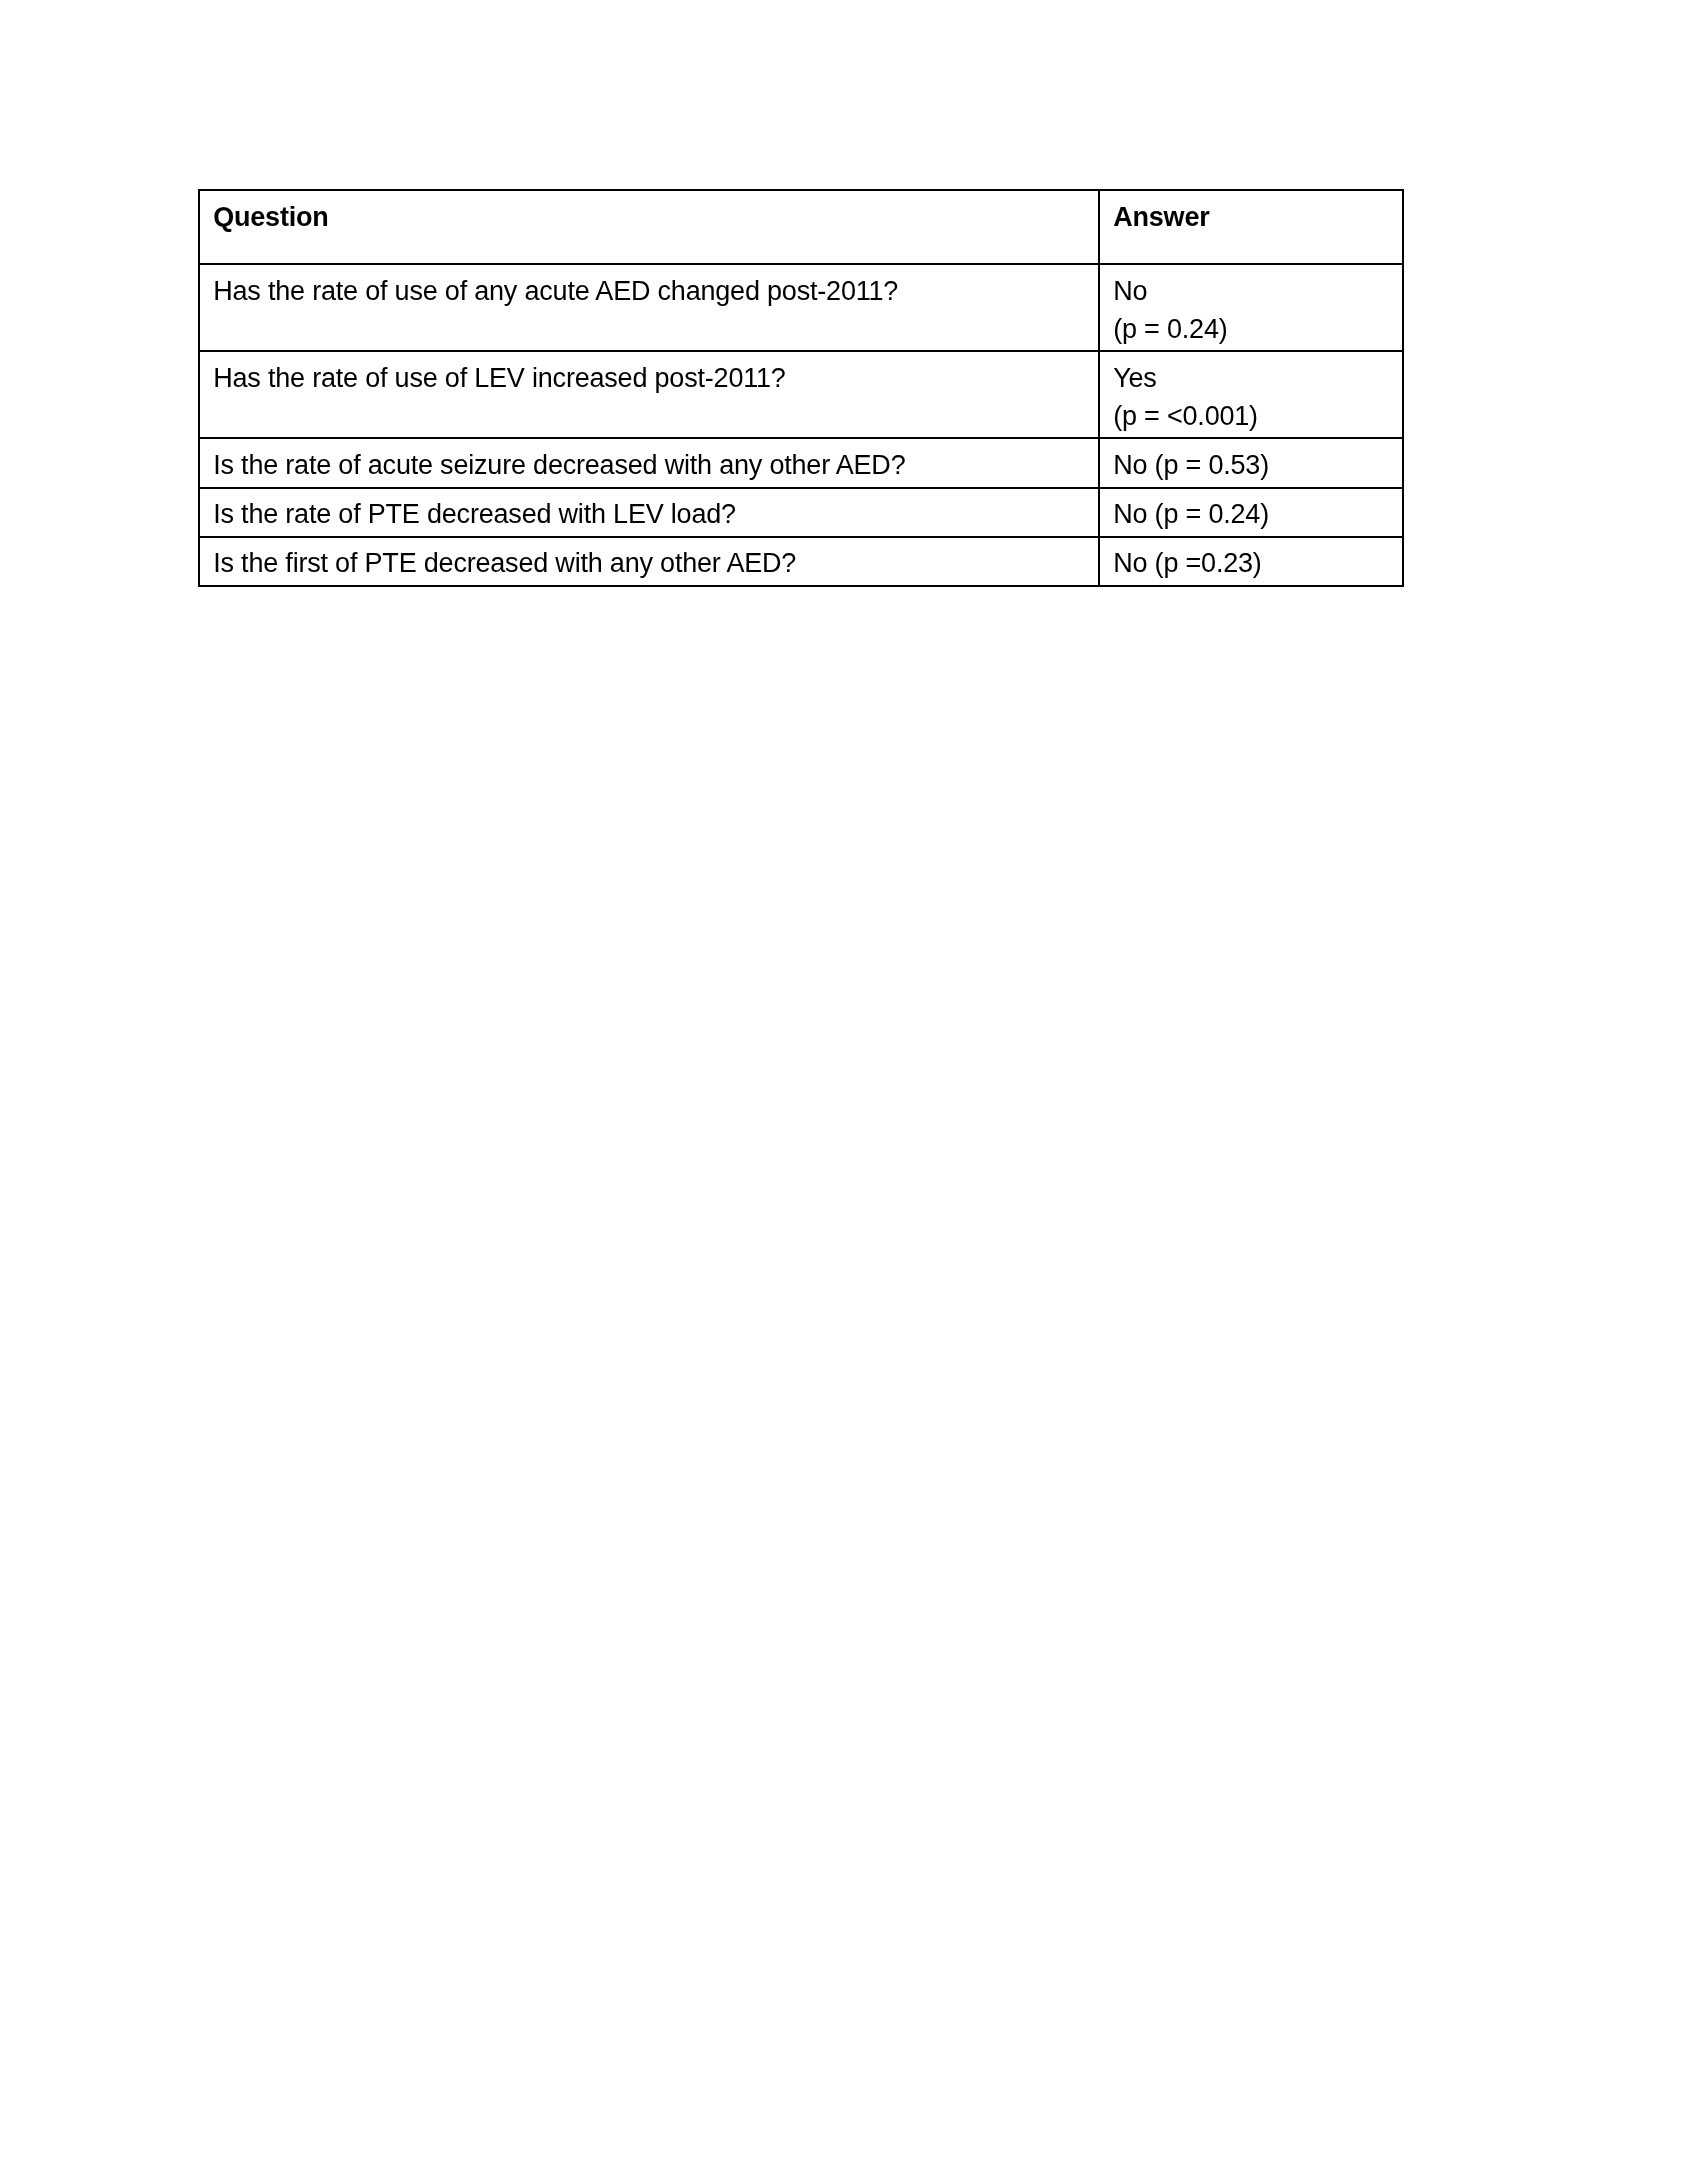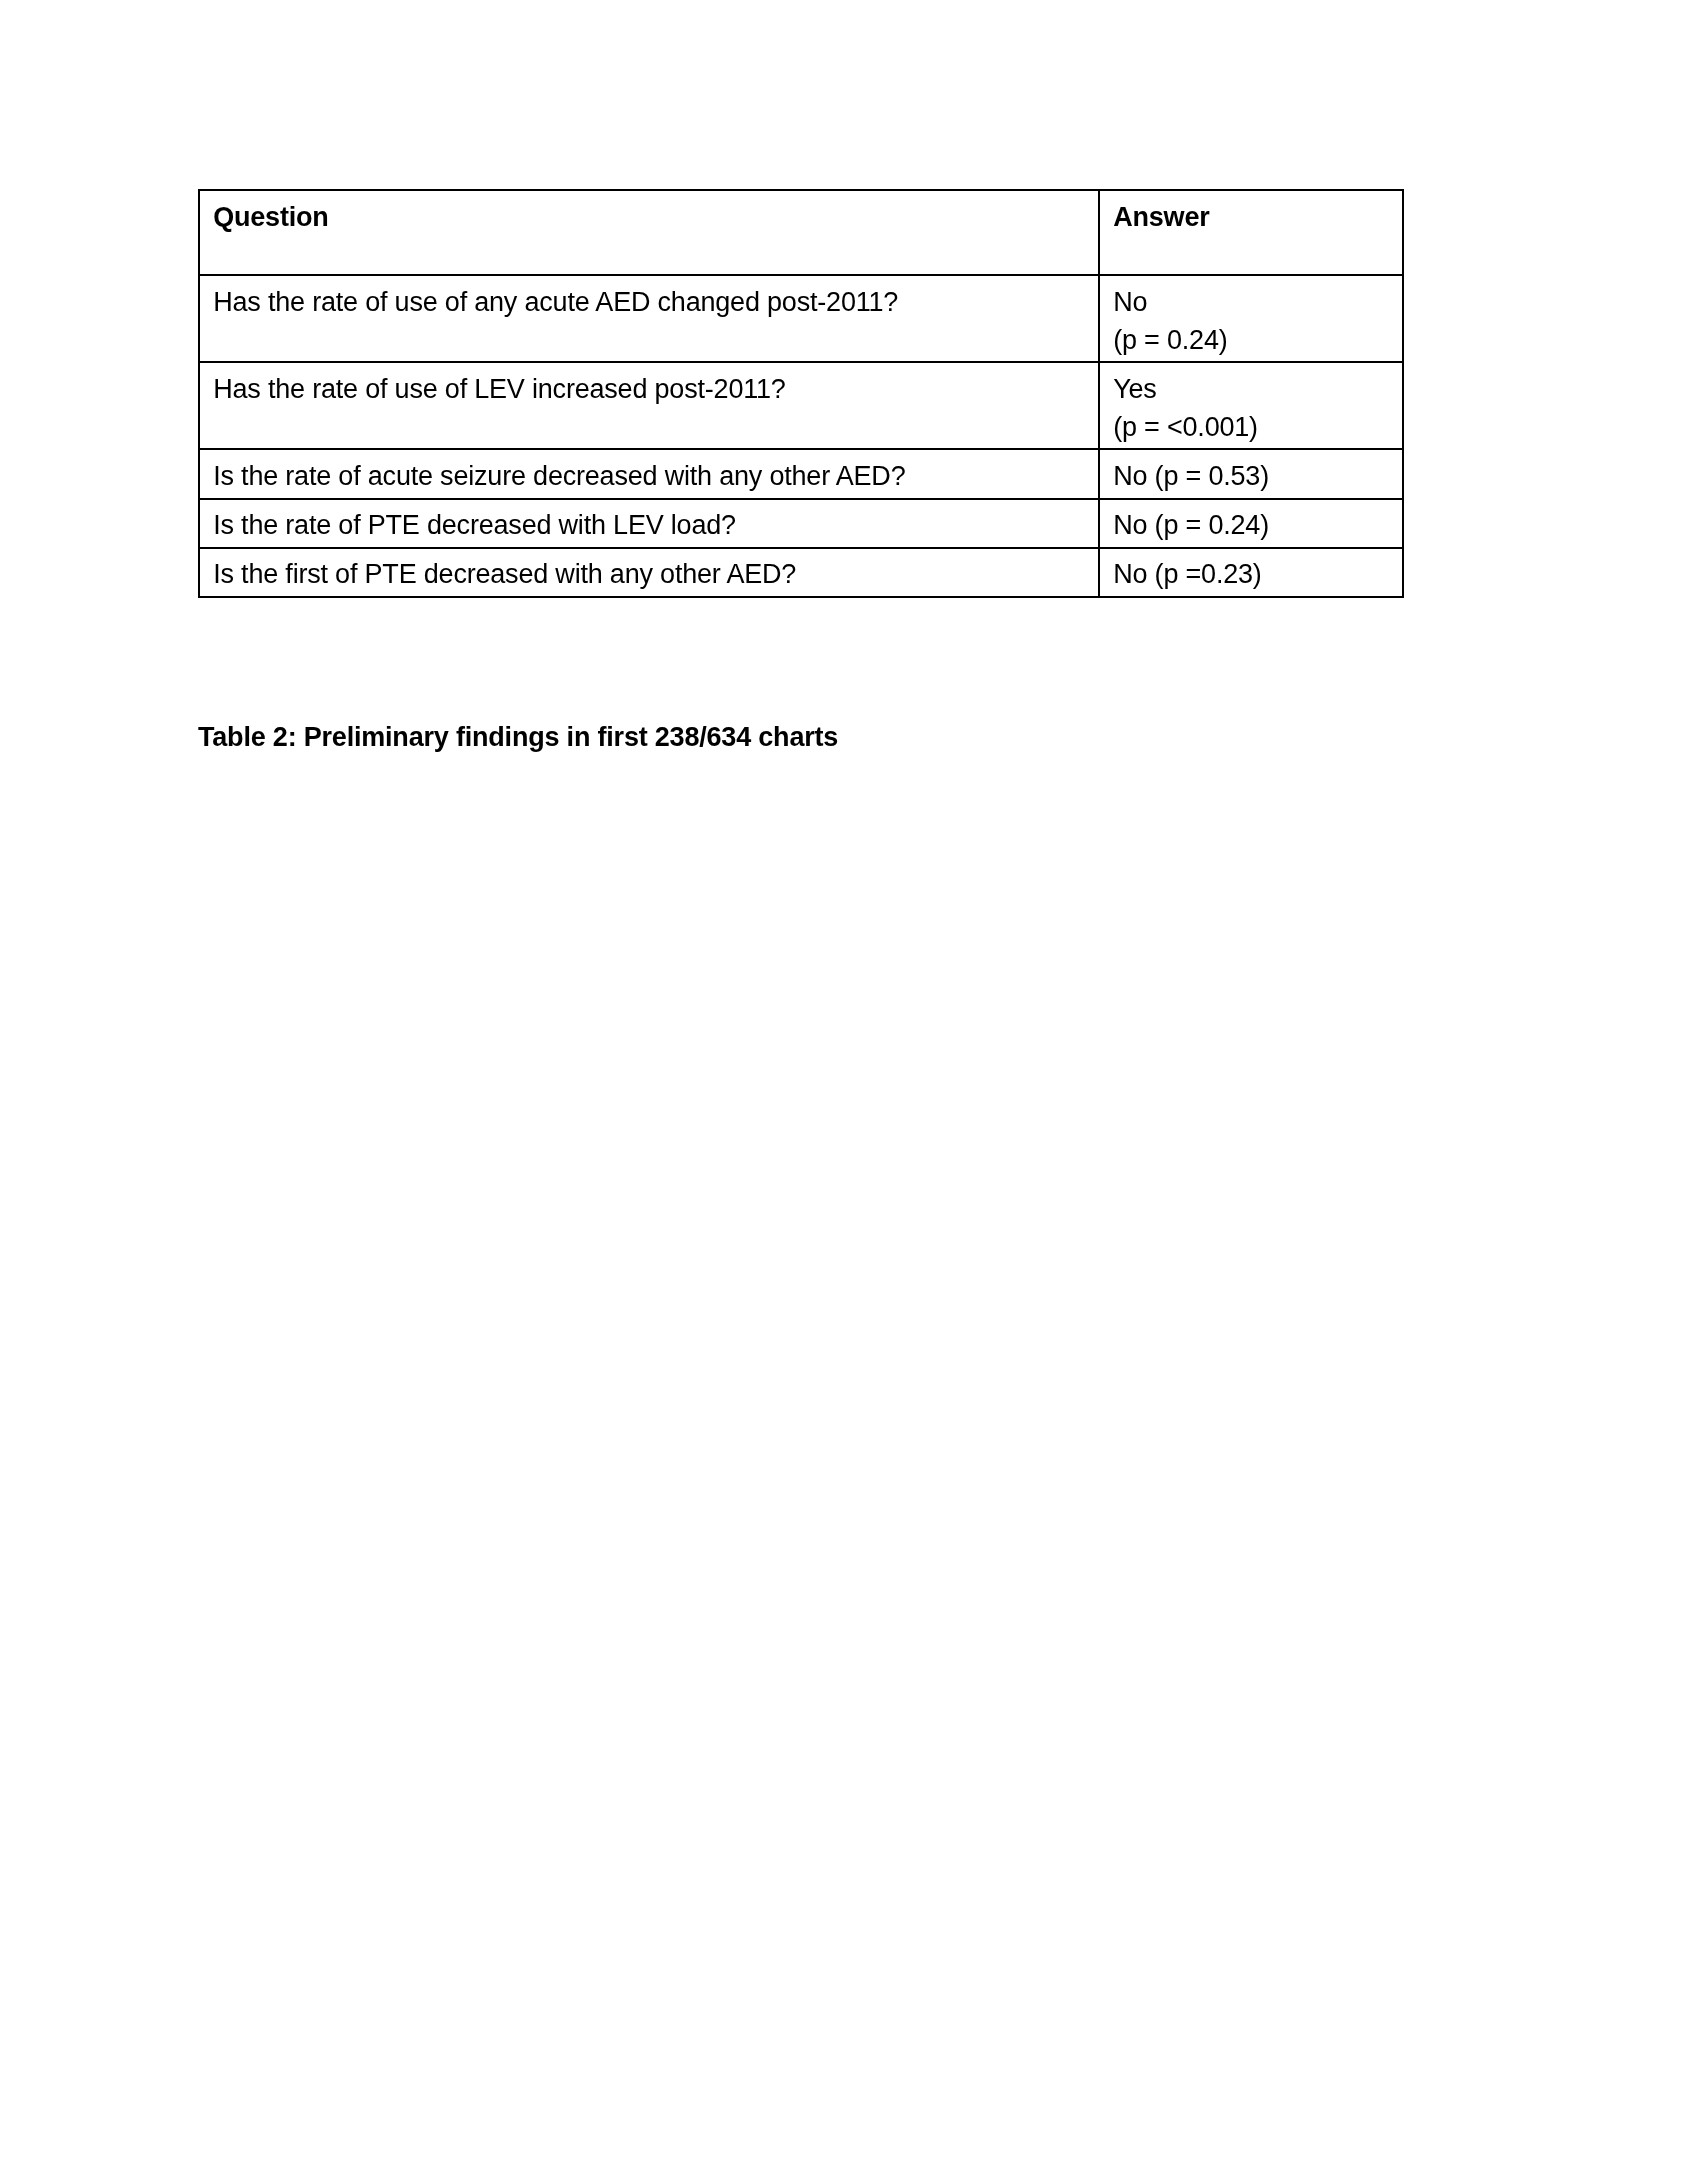--- a/index.html
+++ b/index.html
@@ -27,21 +27,21 @@
     text-align: left;
     padding: 6.6px 13.2px 2.6px 13.2px;
     font-size: 27px;
     line-height: 38px;
     letter-spacing: -0.2px;
     white-space: pre-line;
     overflow: hidden;
     font-weight: normal;
   }
   .findings-table th { font-weight: bold; }
-  tr.row-header { height: 85px; border-radius: 18px; }
+  tr.row-header { height: 74px; border-radius: 18px; }
   tr.row-tall   { height: 82px; padding-left: 16px; }
   tr.row-s1     { height: 38px; }
   tr.row-s2     { height: 45px; }
   tr.row-s3     { height: 42px; }
   .caption {
     position: absolute;
     left: 198px;
     top: 718px;
     font-size: 27px;
     line-height: 38px;
@@ -85,16 +85,15 @@
         <td>Is the rate of PTE decreased with LEV load?</td>
         <td>No (p = 0.24)</td>
       </tr>
       <tr class="row-s3">
         <td>Is the first of PTE decreased with any other AED?</td>
         <td>No (p =0.23)</td>
       </tr>
     </tbody>
   </table>
 
-  <div class="caption">Table 2: Preliminary findings in first 238/634 charts</div>
 
 </div>
 
 
 </body></html>

